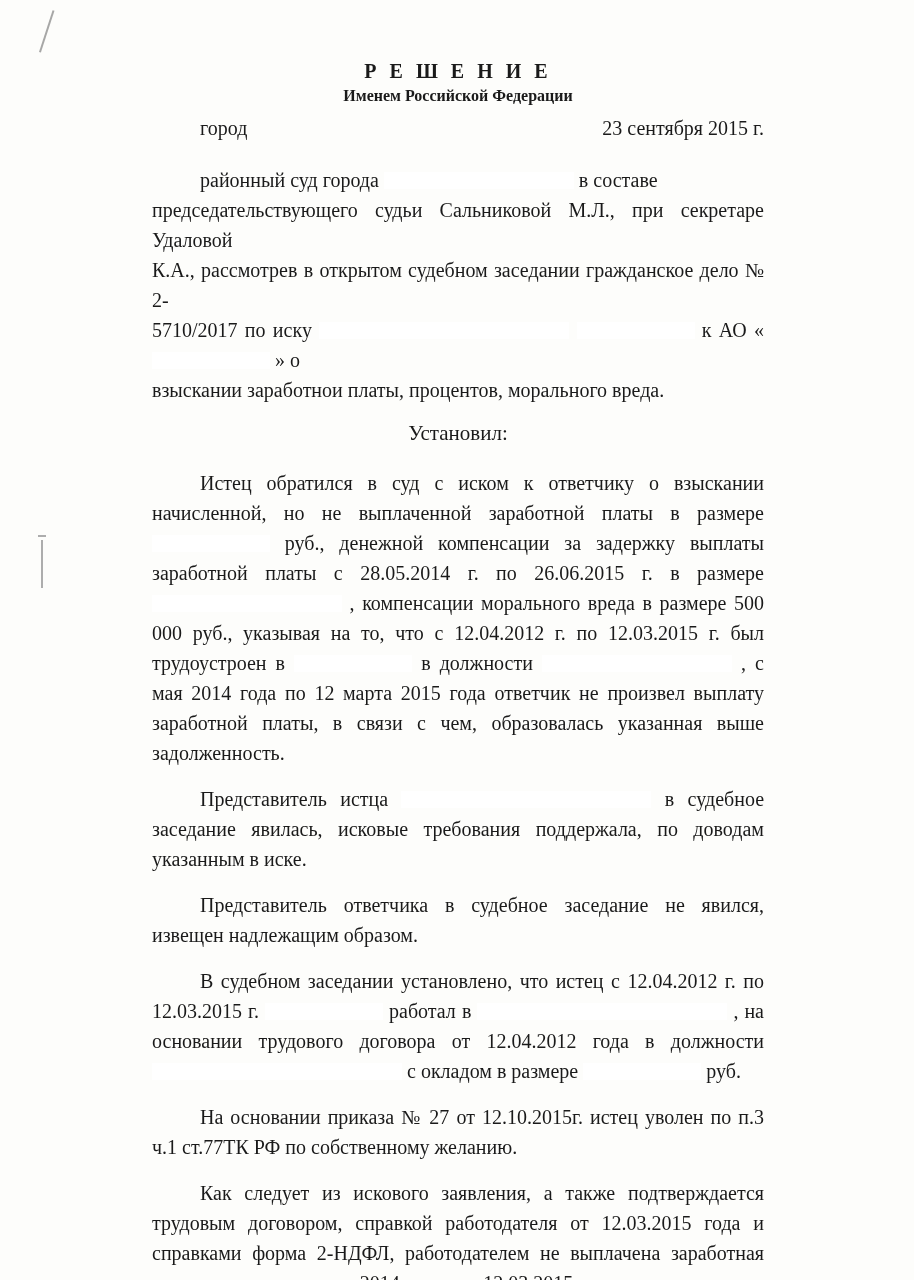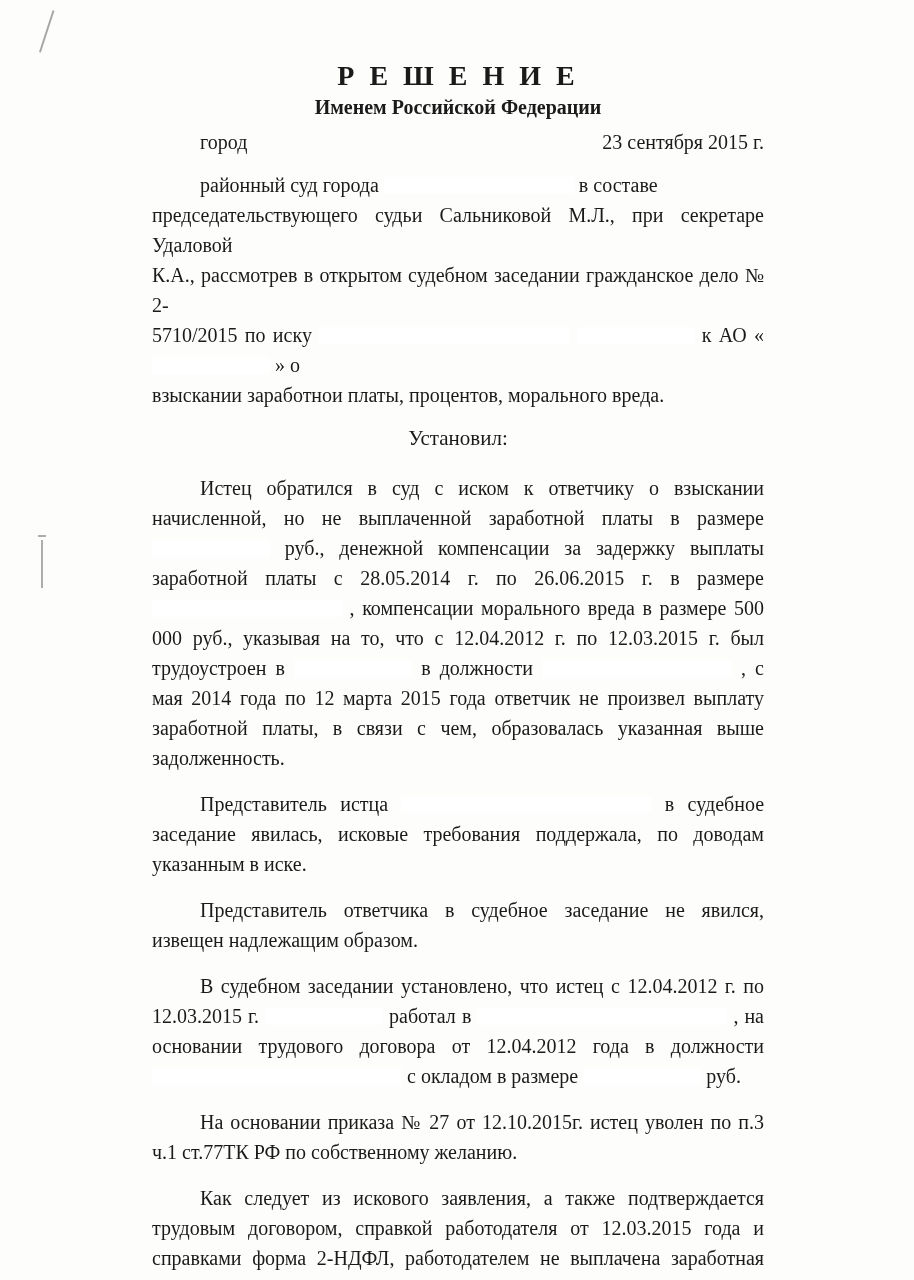--- a/index.html
+++ b/index.html
@@ -50,37 +50,37 @@
 
   .content {
     position: absolute;
     left: 152px;
     top: 60px;
     width: 612px;
   }
 
   .title {
     text-align: center;
-    font-size: 28px;
+    font-size: 20px;
     letter-spacing: 4px;
     font-weight: 700;
     margin-bottom: 4px;
   }
   .subtitle {
     text-align: center;
-    font-size: 20px;
+    font-size: 16px;
     font-weight: 700;
     margin-bottom: 12px;
   }
   .meta-row {
     display: flex;
     justify-content: space-between;
     align-items: baseline;
     font-size: 20px;
-    margin-bottom: 16px;
+    margin-bottom: 25px;
     padding-left: 48px;
   }
   .meta-city { white-space: nowrap; }
   .meta-date { white-space: nowrap; }
 
   p.just {
     text-align: justify;
     text-align-last: left;
     font-size: 20px;
     line-height: 30px;
@@ -132,21 +132,21 @@
       <span>районный</span>
       <span>суд</span>
       <span>города</span>
       <span class="redact r-lg"></span>
       <span>в</span>
       <span>составе</span>
     </p>
     <p class="just">председательствующего судьи Сальниковой М.Л., при секретаре Удаловой</p>
     <p class="just">К.А.,  рассмотрев в открытом судебном заседании гражданское дело № 2-</p>
     <p class="just">
-      <span>5710/2015  по  иску</span>
+      <span>5710/2017  по  иску</span>
       <span class="redact r-xl"></span>
       <span class="redact r-md"></span>
       <span>к АО «</span>
       <span class="redact r-md"></span>
       <span>» о</span>
     </p>
     <p class="just">взыскании заработнои платы, процентов, морального вреда.</p>
 
     <div class="heading-center">Установил:</div>
 

